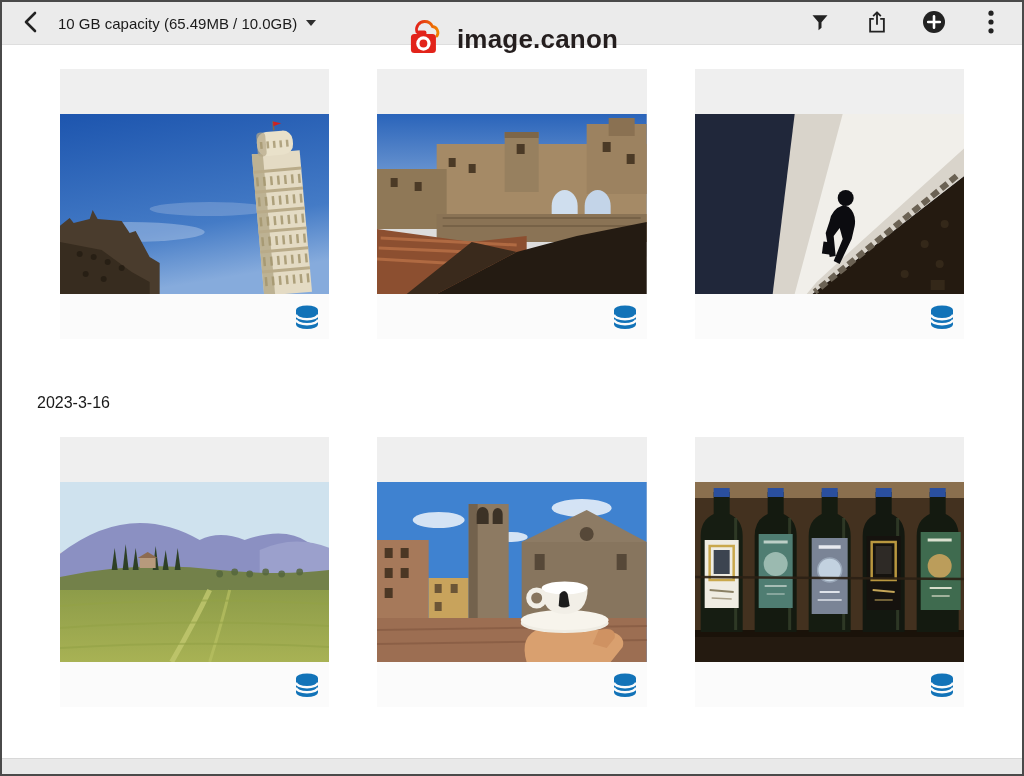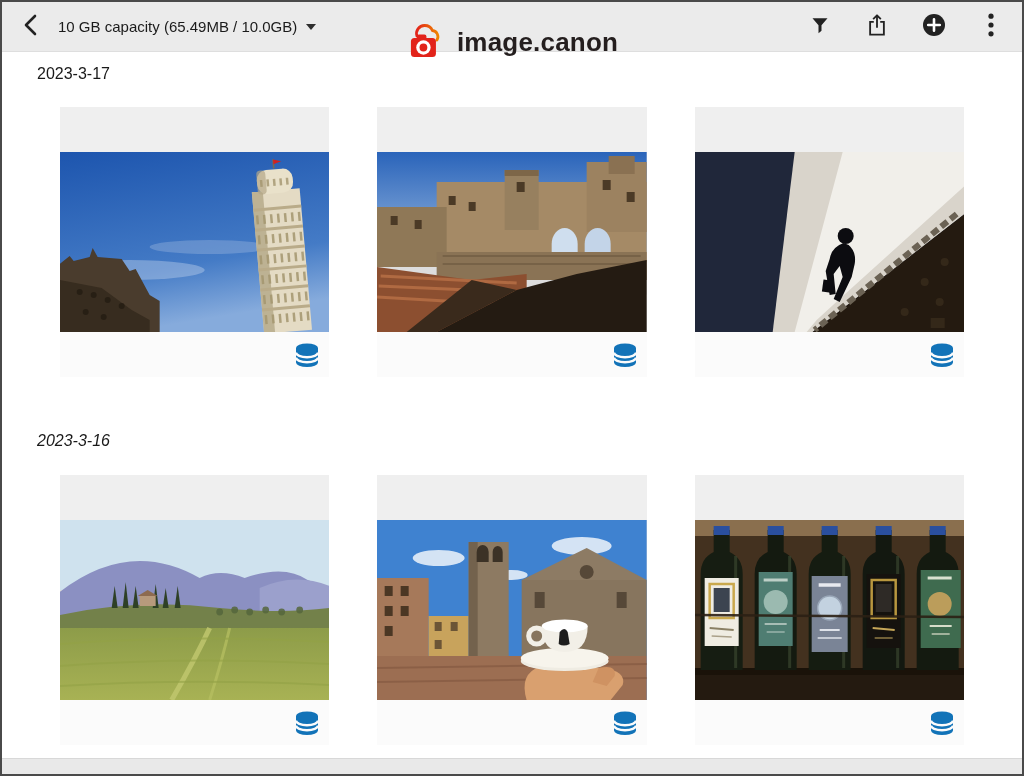--- a/index.html
+++ b/index.html
@@ -7,21 +7,21 @@
   body {
     font-family: "Liberation Sans", sans-serif;
     background: #ffffff;
     border: 2px solid #4a4a4a;
     position: relative;
     overflow: hidden;
   }
 
   
   .app-header {
-    height: 50px;
+    height: 43px;
     background: #ebebeb;
     border-bottom: 1px solid #dedede;
     display: flex;
     align-items: center;
     padding: 0 18px 0 14px;
     position: relative;
   }
   .icon-btn {
     background: none; border: none; cursor: pointer;
     display: flex; align-items: center; justify-content: center;
@@ -55,21 +55,21 @@
   }
   .header-actions .icon-btn { width: 26px; height: 26px; }
 
   
   .gallery { padding: 0 35px; }
   .date-heading {
     margin-top: 13px;
     font-size: 16px; font-weight: 400; color: #191919;
     height: 18px; line-height: 18px;
   }
-  .section-2 .date-heading { margin-top: 55px; font-style: italic; }
+  .section-2 .date-heading { margin-top: 55px; }
   .photo-grid {
     display: grid;
     grid-template-columns: repeat(3, 1fr);
     column-gap: 48px;
     margin: 24px 23px 0 23px;
   }
   .section-2 .photo-grid { margin-top: 25px; }
 
   .photo-card {
     height: 270px;
@@ -165,21 +165,20 @@
           <circle cx="3" cy="20.8" r="2.6" fill="#222"></circle>
         </svg>
       </span>
     </button>
   </div>
 </header>
 
 <main class="gallery">
 
   <section class="section-1">
-    <h2 class="date-heading">2023-3-17</h2>
     <div class="photo-grid">
 
       <div class="photo-card" title="Leaning Tower of Pisa against a deep blue sky with dark cathedral silhouette at lower left">
         <div class="card-top-strip"></div>
         <div class="thumb">
           <svg viewBox="0 0 270 180" preserveAspectRatio="xMidYMid slice">
             <defs>
               <linearGradient id="sky1" x1="0" y1="0" x2="0.25" y2="1">
                 <stop offset="0" stop-color="#1d55ae"></stop>
                   <stop offset="0.7" stop-color="#447bc6"></stop>

